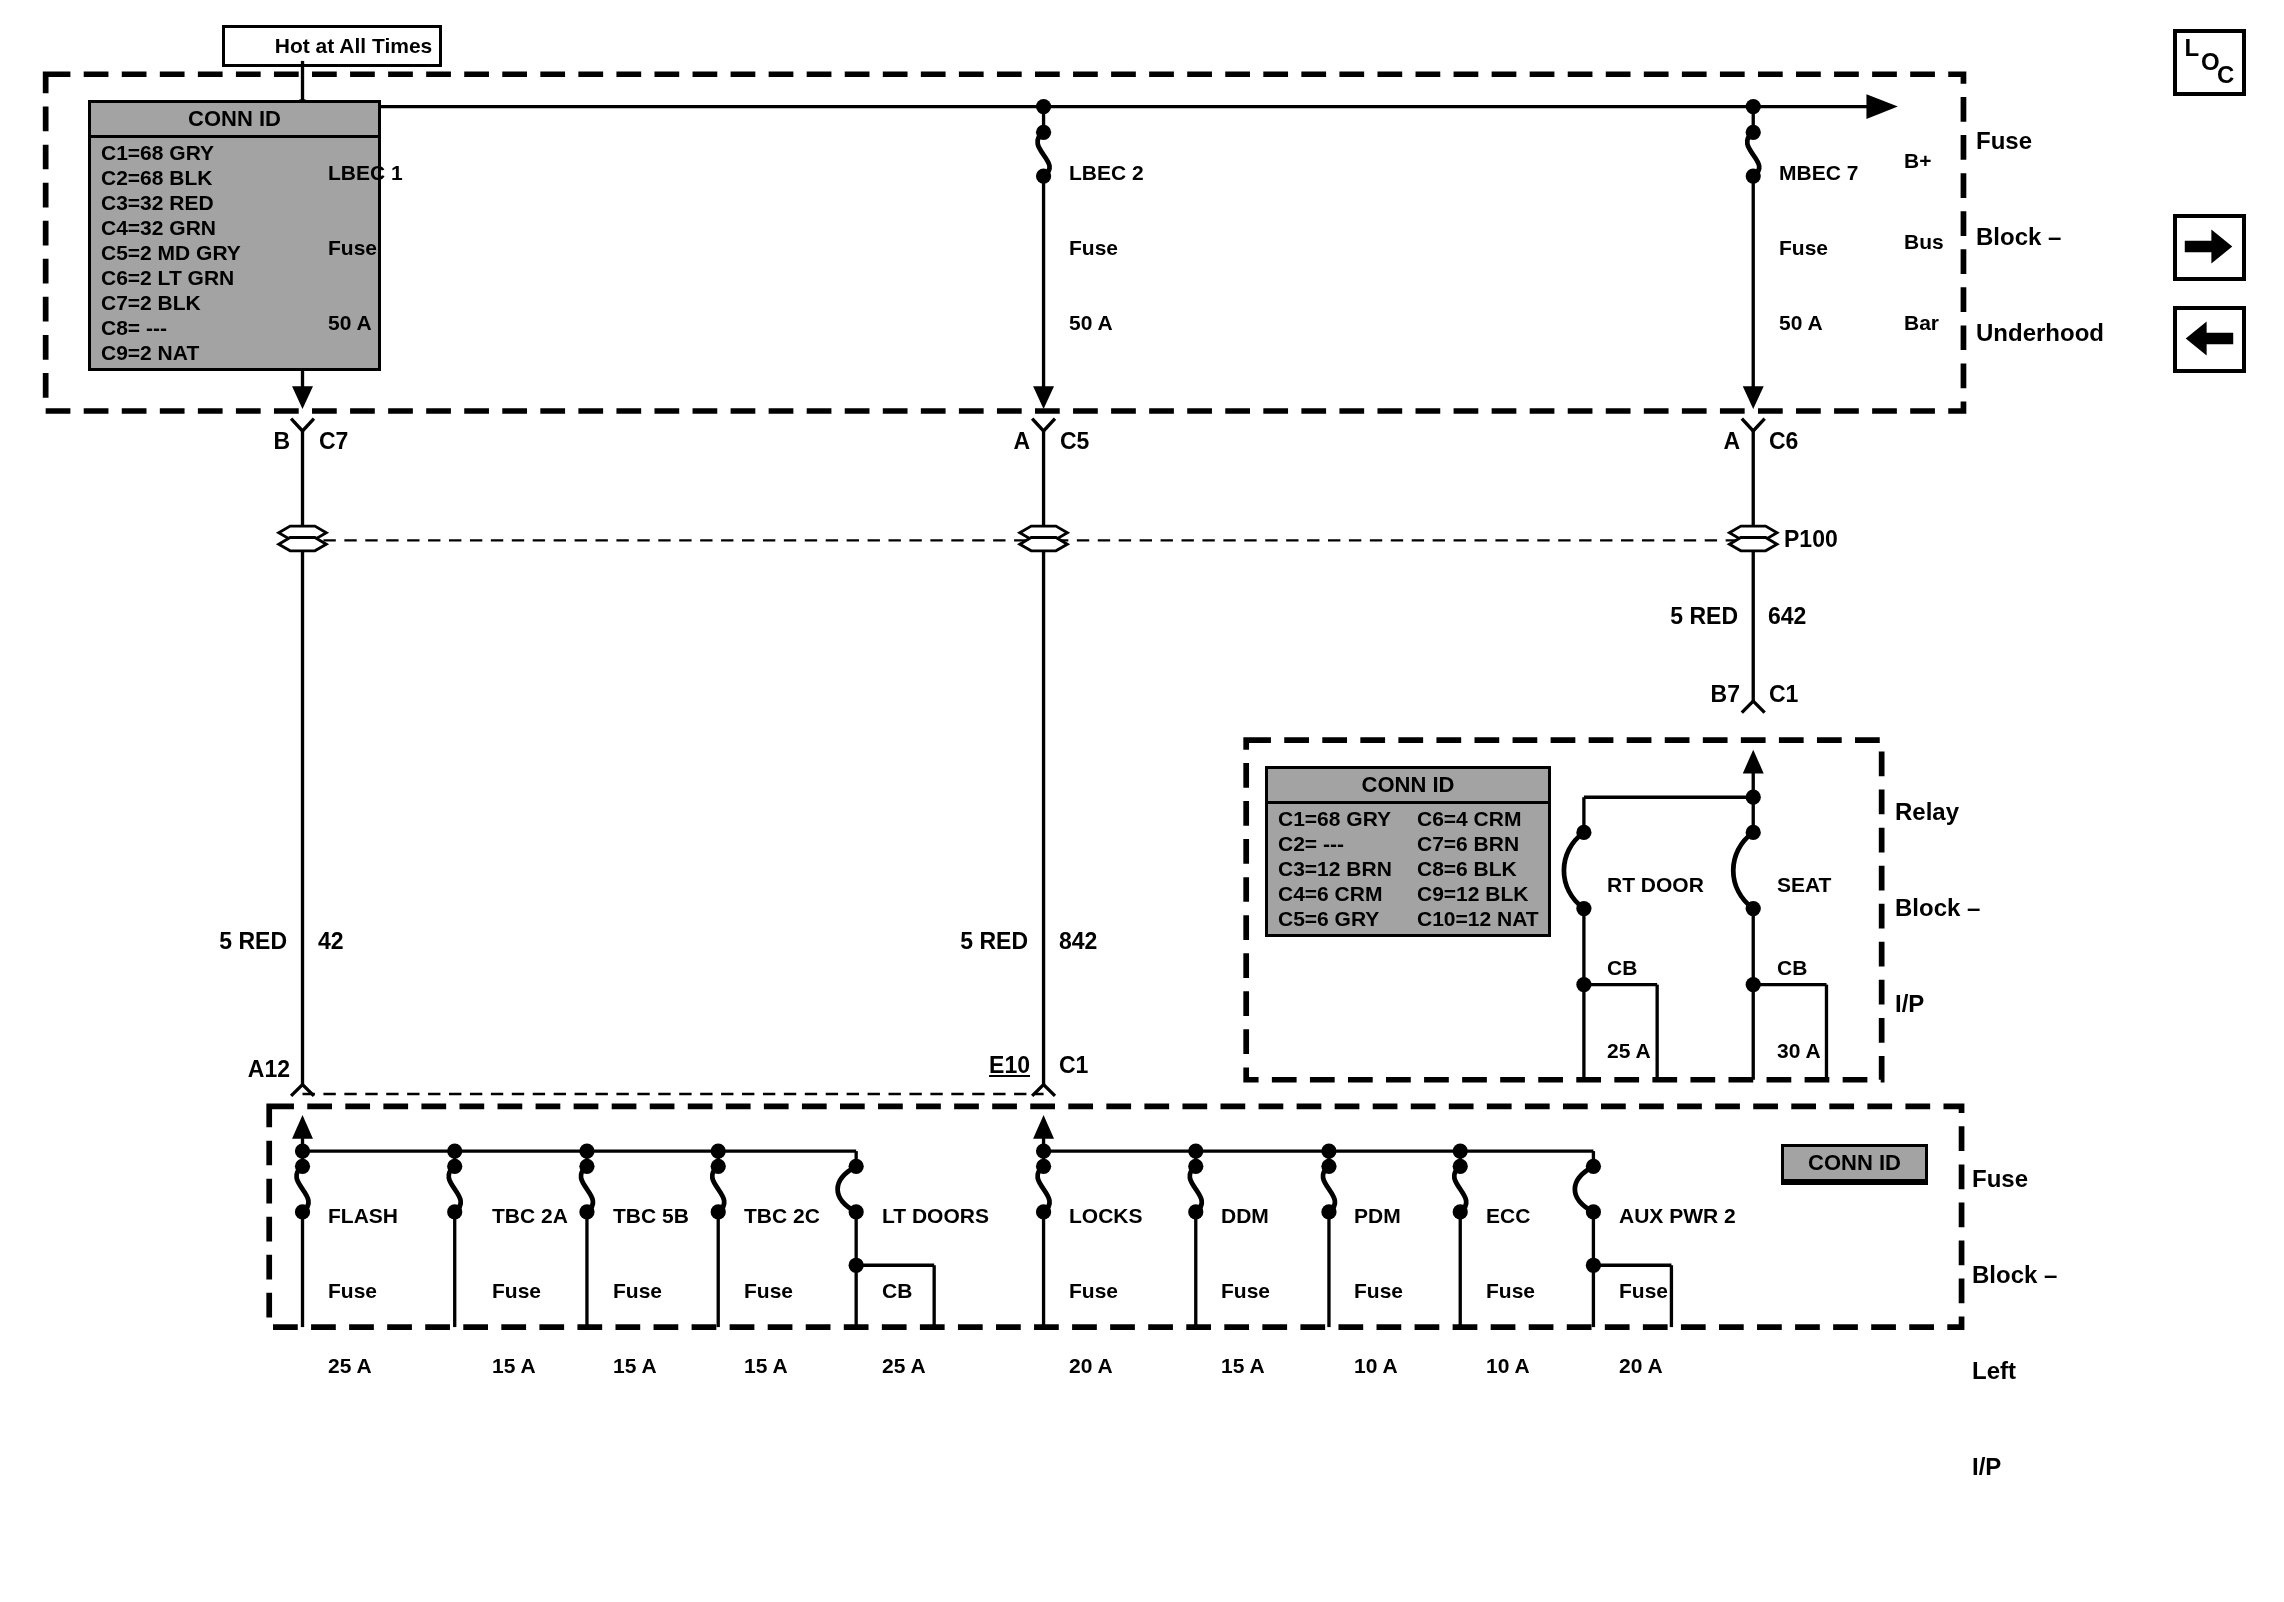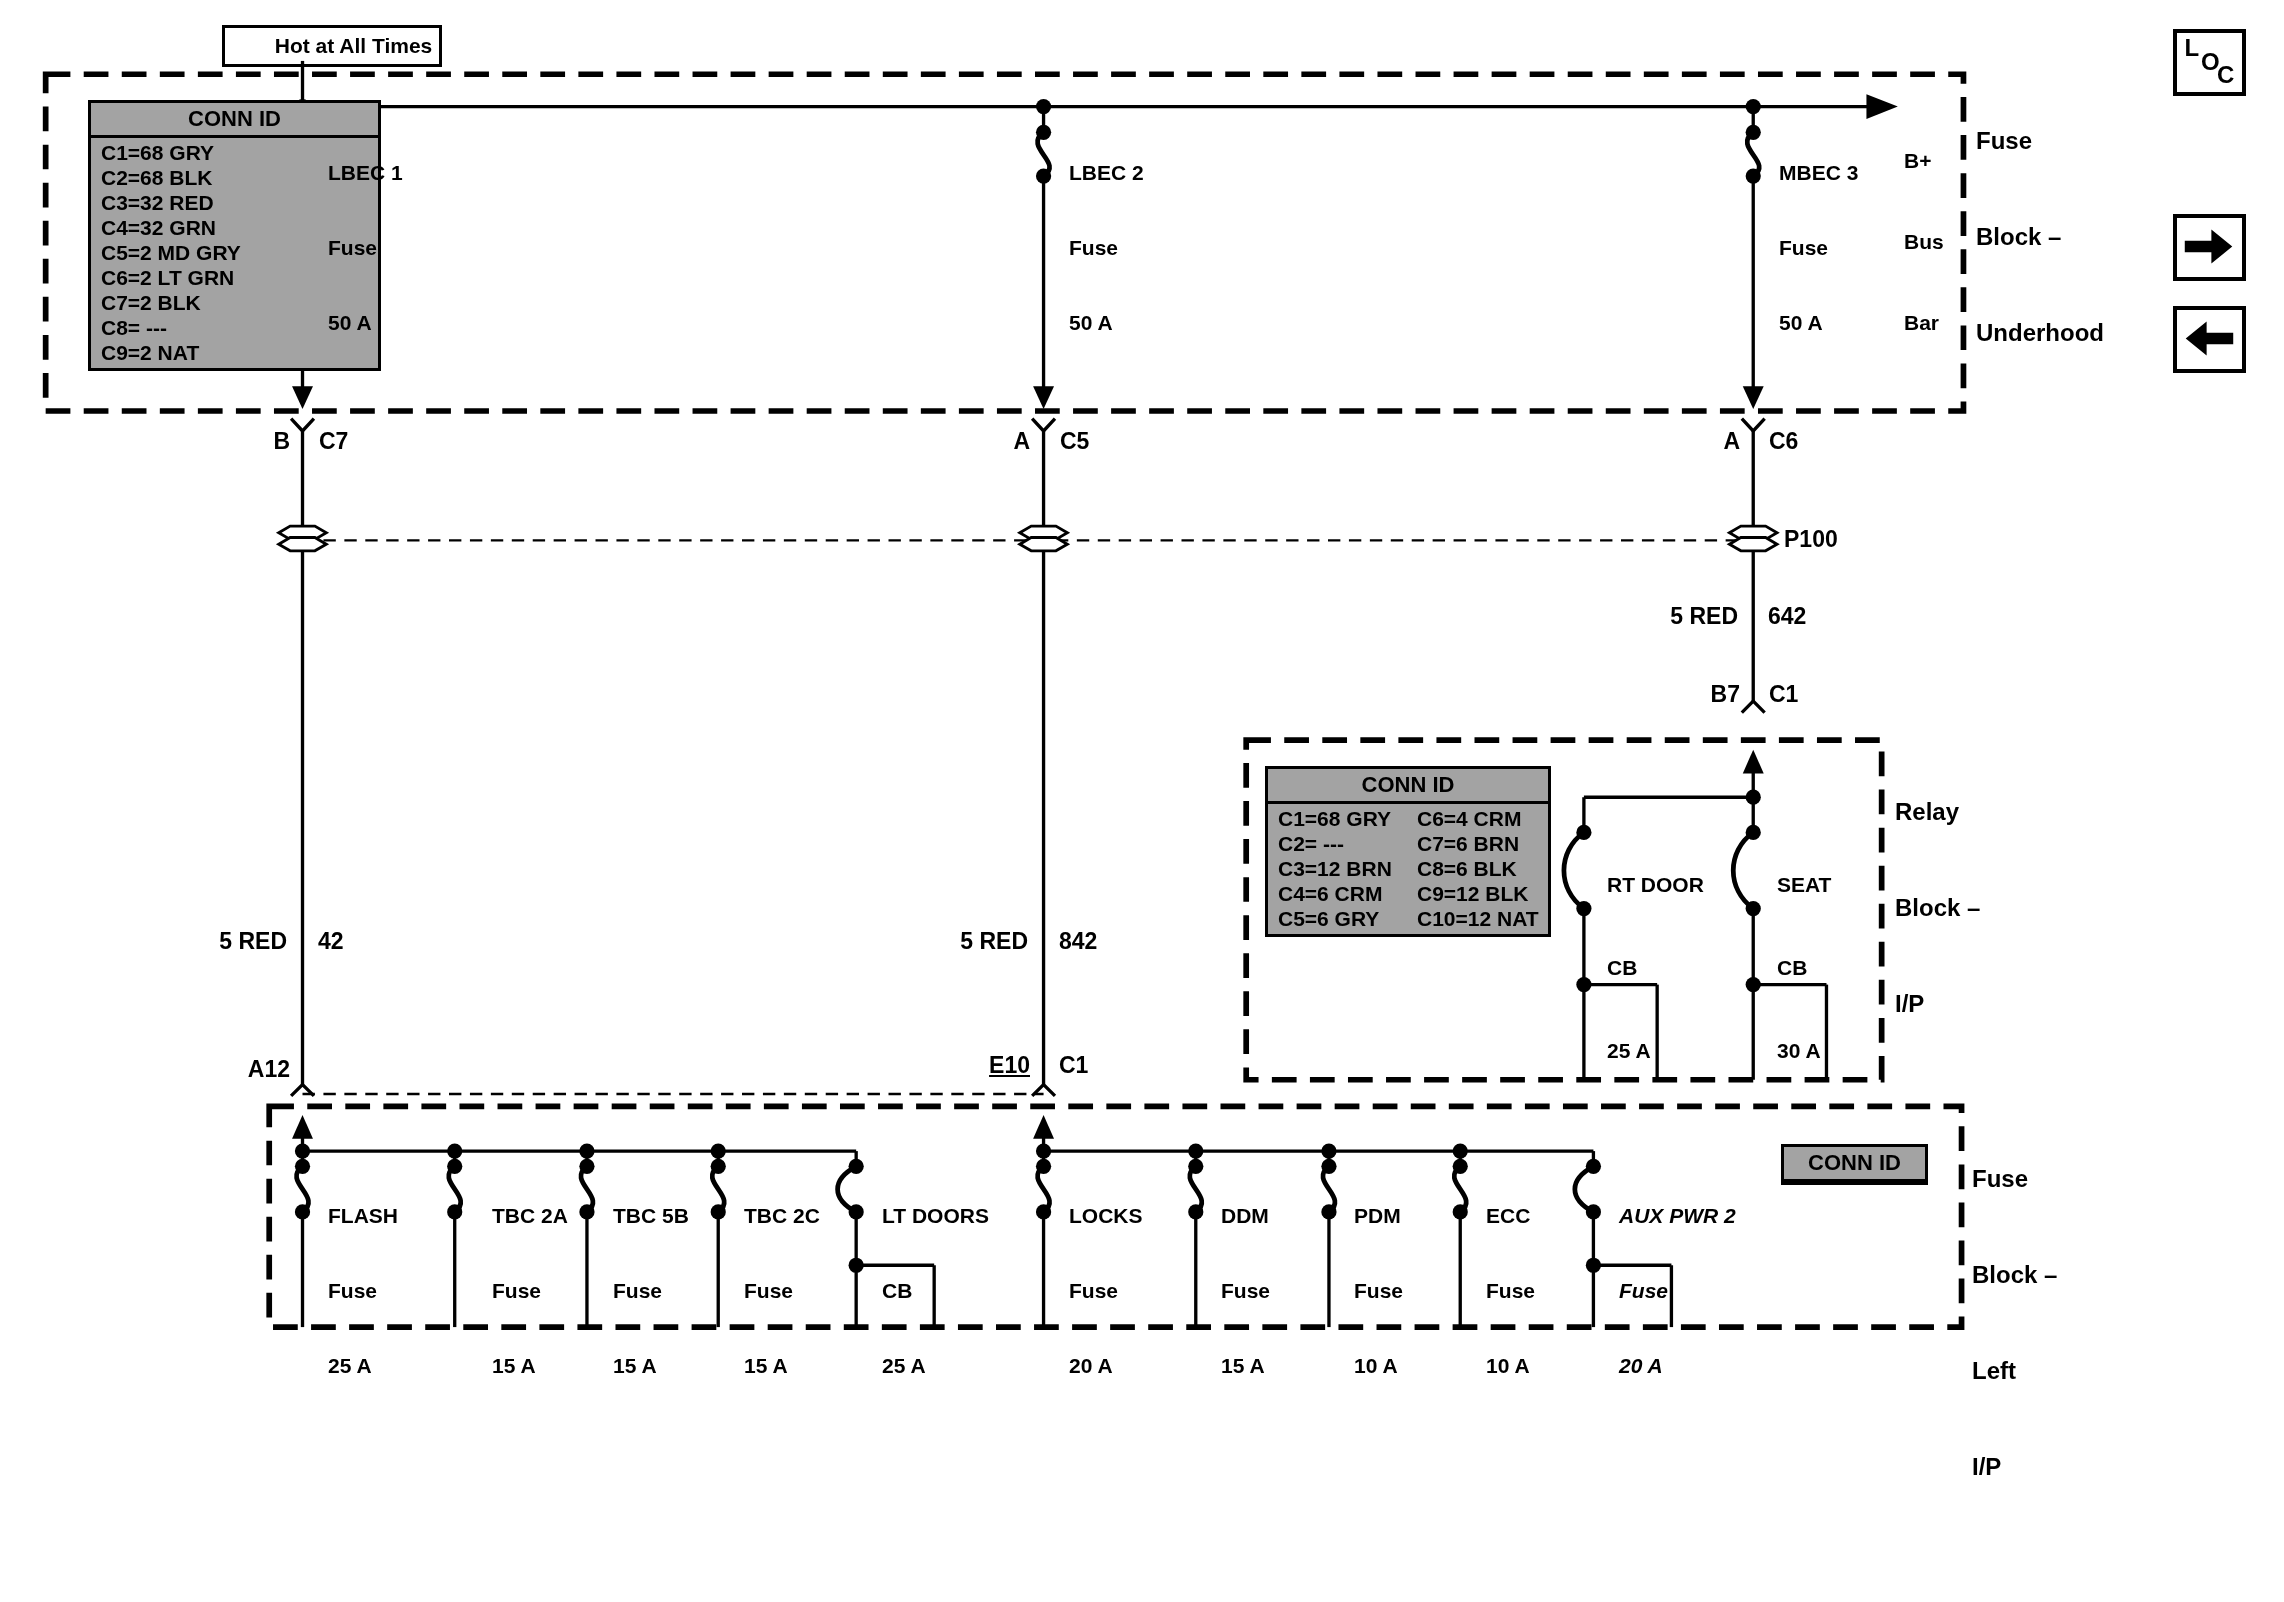--- a/index.html
+++ b/index.html
@@ -260,21 +260,21 @@
     <span class="ln">LBEC 1</span>
     <span class="ln">Fuse</span>
     <span class="ln">50 A</span>
   </div>
   <div class="lbl" style="left:1069px;top:110px;">
     <span class="ln">LBEC 2</span>
     <span class="ln">Fuse</span>
     <span class="ln">50 A</span>
   </div>
   <div class="lbl" style="left:1779px;top:110px;">
-    <span class="ln">MBEC 3</span>
+    <span class="ln">MBEC 7</span>
     <span class="ln">Fuse</span>
     <span class="ln">50 A</span>
   </div>
 
   <div class="pin" style="left:185px;top:428px;width:105px;">B</div>
   <div class="conn" style="left:319px;top:428px;">C7</div>
   <div class="pin" style="left:925px;top:428px;width:105px;">A</div>
   <div class="conn" style="left:1060px;top:428px;">C5</div>
   <div class="pin" style="left:1635px;top:428px;width:105px;">A</div>
   <div class="conn" style="left:1769px;top:428px;">C6</div>
@@ -383,21 +383,21 @@
   <div class="lbl" style="left:1354px;top:1153px;">
     <span class="ln">PDM</span>
     <span class="ln">Fuse</span>
     <span class="ln">10 A</span>
   </div>
   <div class="lbl" style="left:1486px;top:1153px;">
     <span class="ln">ECC</span>
     <span class="ln">Fuse</span>
     <span class="ln">10 A</span>
   </div>
-  <div class="lbl" style="left:1619px;top:1153px;font-style:italic;">
+  <div class="lbl" style="left:1619px;top:1153px;">
     <span class="ln">AUX PWR 2</span>
     <span class="ln">Fuse</span>
     <span class="ln">20 A</span>
   </div>
 
   <div class="connid small" style="left:1781px;top:1144px;width:141px;">
     <div class="hd">CONN ID</div>
   </div>
 
   <div class="navbox" style="left:2173px;top:28.5px;">

